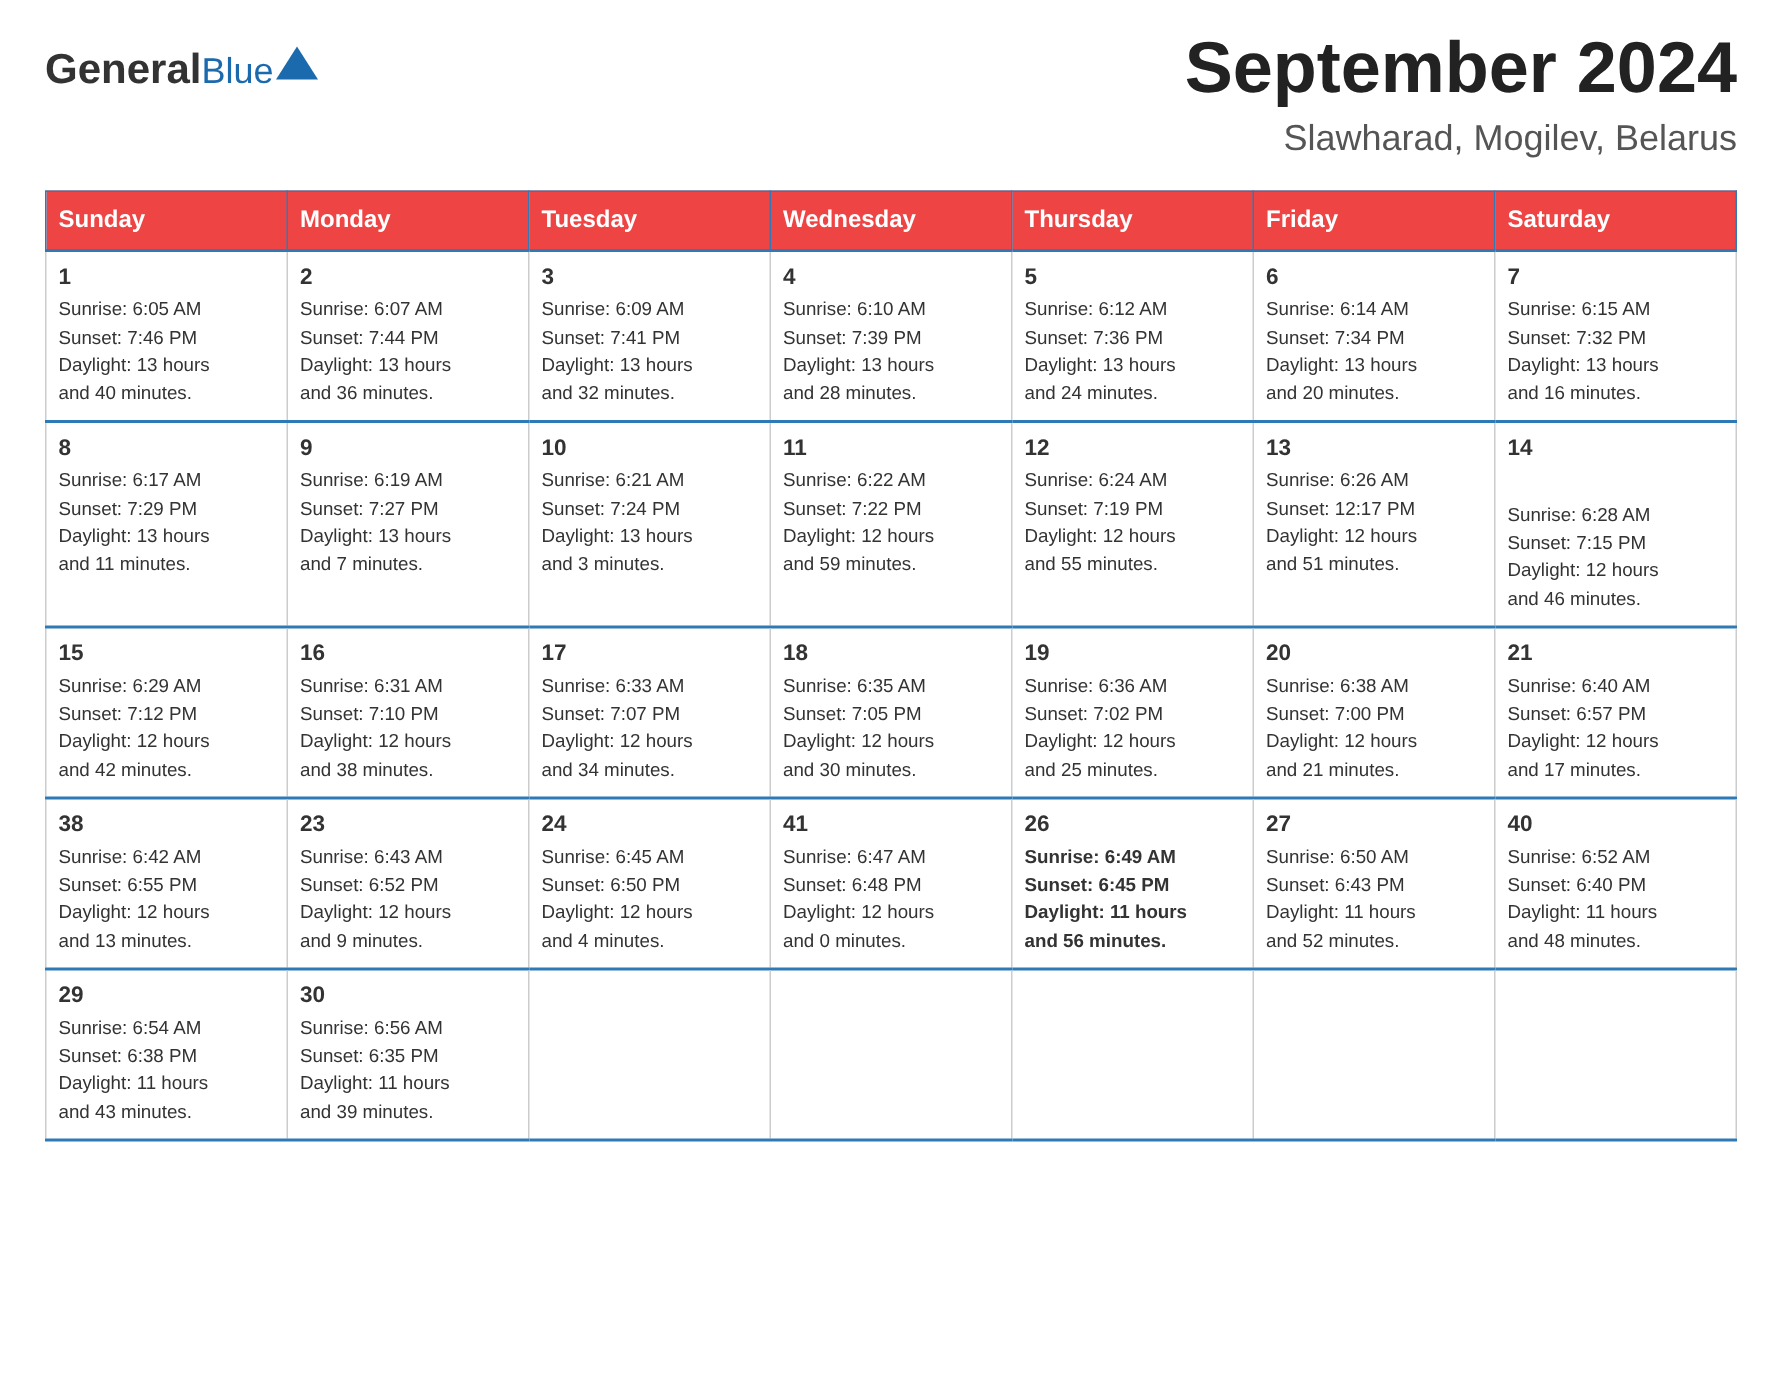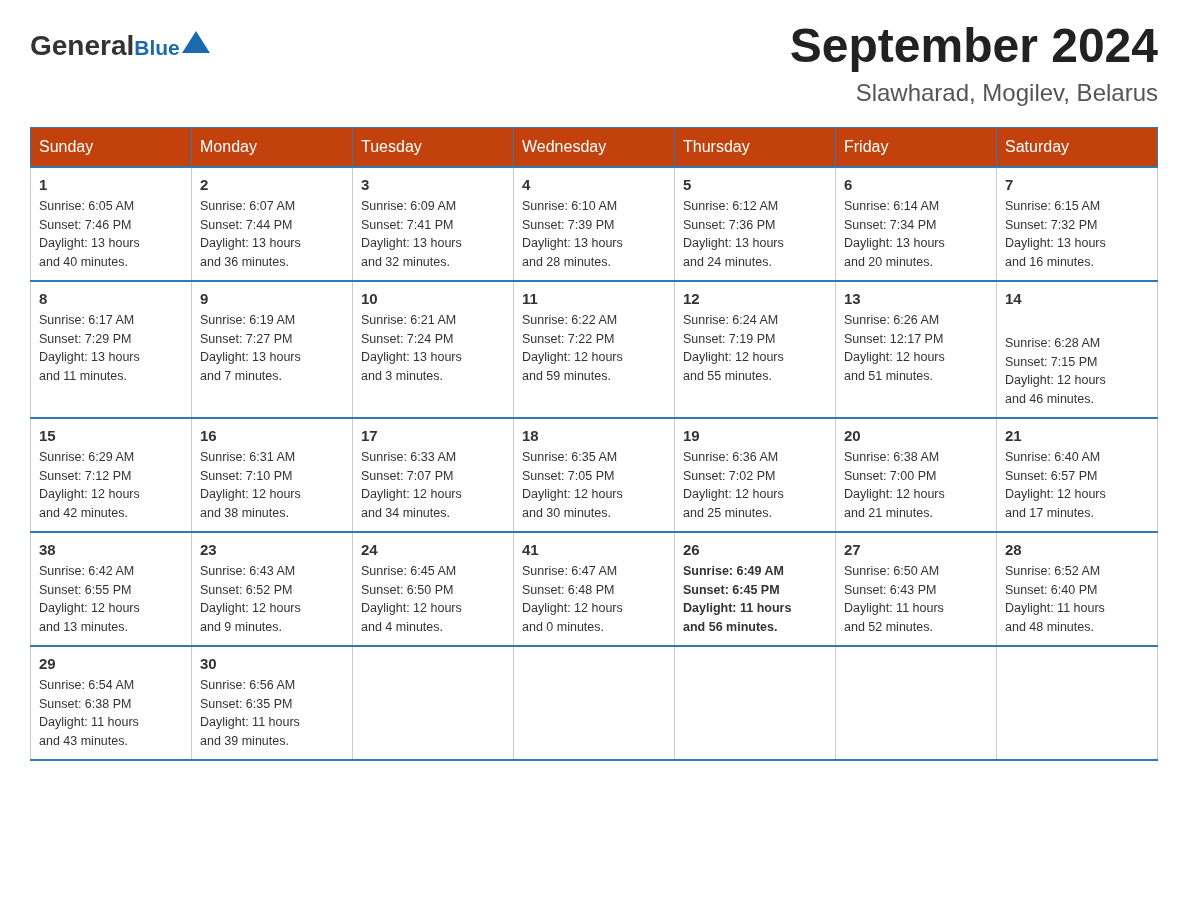--- a/index.html
+++ b/index.html
@@ -20,22 +20,22 @@
       display: flex;
       align-items: center;
       margin-top: 10px;
     }
     .logo-text-general {
       font-size: 28px;
       font-weight: bold;
       color: #333;
     }
     .logo-text-blue {
-      font-size: 21px;
-      font-weight: bold;
+      font-size: 24px;
+      font-weight: normal;
       color: #1a6aad;
       text-align: right;
     }
     .logo-icon {
       width: 0;
       height: 0;
       border-left: 14px solid transparent;
       border-right: 14px solid transparent;
       border-bottom: 22px solid #1a6aad;
       display: inline-block;
@@ -56,25 +56,25 @@
       font-size: 24px;
       color: #555;
       margin-top: 6px;
     }
     table {
       width: 100%;
       border-collapse: collapse;
       table-layout: fixed;
     }
     thead tr th {
-      background-color: #c2410c;
+      background-color: #ef4444;
       color: #fff;
       padding: 10px 8px;
       font-size: 16px;
-      font-weight: normal;
+      font-weight: bold;
       text-align: left;
       border: 1px solid #2e7ab6;
     }
     tbody tr td {
       vertical-align: top;
       padding: 8px 8px;
       border: 1px solid #ccc;
       border-top: 2px solid #2e7ab6;
       font-size: 13px;
       color: #333;
@@ -317,21 +317,21 @@
 and 56 minutes.</div>
         </td>
         <td>
           <span class="day-number">27</span>
           <div class="day-info" style="white-space: pre-line;">Sunrise: 6:50 AM
 Sunset: 6:43 PM
 Daylight: 11 hours
 and 52 minutes.</div>
         </td>
         <td>
-          <span class="day-number">28</span>
+          <span class="day-number">40</span>
           <div class="day-info" style="white-space: pre-line;">Sunrise: 6:52 AM
 Sunset: 6:40 PM
 Daylight: 11 hours
 and 48 minutes.</div>
         </td>
       </tr>
       <tr>
         <td>
           <span class="day-number">29</span>
           <div class="day-info" style="white-space: pre-line;">Sunrise: 6:54 AM

